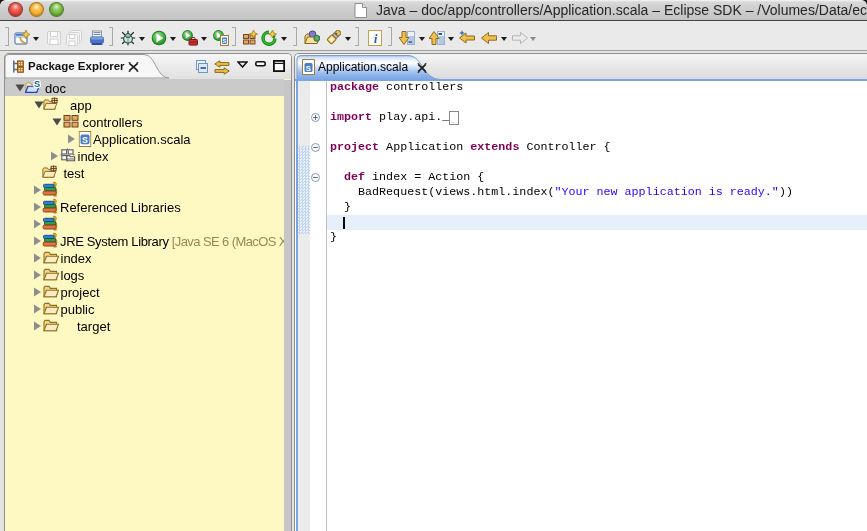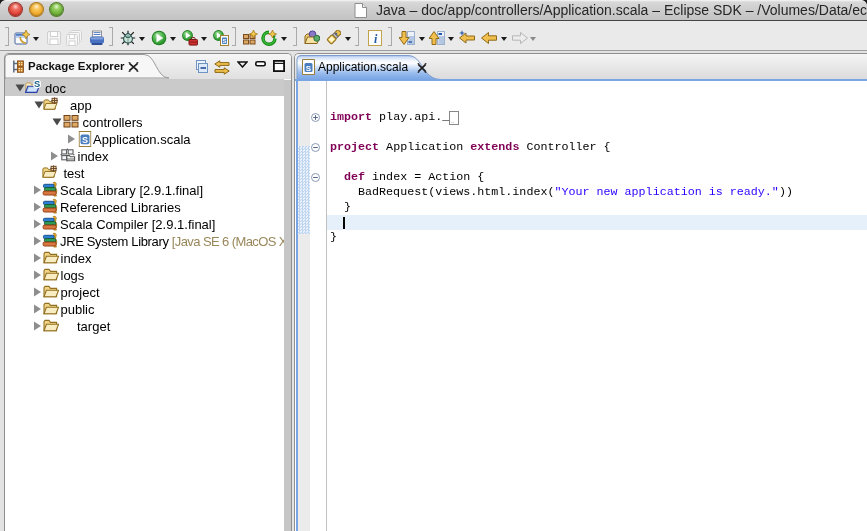--- a/index.html
+++ b/index.html
@@ -9,21 +9,21 @@
   #titlebar{position:absolute;left:0;top:0;width:867px;height:20px;background:linear-gradient(180deg,#f7f7f7 0%,#d8d8d8 10%,#cdcdcd 50%,#c3c3c3 100%);border-bottom:1px solid #454545;border-radius:6px 6px 0 0;}
   .light{position:absolute;top:3px;width:13px;height:13px;border-radius:50%;}
   #titletext{position:absolute;left:376px;top:0;height:20px;line-height:21px;font-size:14px;color:#262626;white-space:nowrap;}
   #toolbar{position:absolute;left:0;top:21px;width:867px;height:29px;background:#eaeaea;border-bottom:1px solid #9e9e9e;}
   .tsep{position:absolute;top:6px;width:1px;height:19px;background:#a9a9a9;}
   .tsep:before{content:"";position:absolute;left:-3px;top:0;width:4px;height:1px;background:#a9a9a9;}
   .tsep:after{content:"";position:absolute;left:-3px;bottom:0;width:4px;height:1px;background:#a9a9a9;}
   .drop{position:absolute;top:16px;width:0;height:0;border-left:3.5px solid transparent;border-right:3.5px solid transparent;border-top:4px solid #1a1a1a;}
   .ticon{position:absolute;top:9px;width:16px;height:16px;}
   
-  #pkgpanel{position:absolute;left:4px;top:53px;width:286px;height:478px;background:#ffffff;border:1px solid #8f8f8f;border-radius:5px 5px 0 0;border-bottom:none;}
+  #pkgpanel{position:absolute;left:4px;top:53px;width:286px;height:478px;background:#fef9c3;border:1px solid #8f8f8f;border-radius:5px 5px 0 0;border-bottom:none;}
   #pkghead{position:absolute;left:0;top:0;width:286px;height:25px;background:linear-gradient(180deg,#f6f6f6,#e0e0e0);border-radius:4px 4px 0 0;}
   #edpanel{position:absolute;left:294px;top:53px;width:573px;height:478px;background:#ffffff;border:1px solid #8f8f8f;border-right:none;border-bottom:none;border-radius:5px 0 0 0;}
   #edtabbar{position:absolute;left:0;top:0;width:573px;height:26px;background:linear-gradient(180deg,#f5f5f5,#dadada);border-radius:4px 0 0 0;}
   .row{position:absolute;left:0;width:279px;height:17px;}
   .rowtext{position:absolute;top:1.5px;font-size:13px;color:#000;white-space:nowrap;}
   .tri{position:absolute;width:10px;height:10px;}
   .ticn{position:absolute;width:16px;height:16px;}
   .code{position:absolute;left:35px;font-family:"Liberation Mono",monospace;font-size:11.7px;line-height:15px;white-space:pre;color:#000;}
   .kw{color:#7f0055;font-weight:bold;}
   .str{color:#2a00ff;}
@@ -354,39 +354,37 @@
           </svg>
           <span class="rowtext" style="left:58.5px">test</span>
         </div>
       <div class="row" style="top:127px">
           <svg class="tri" style="left:27px;top:4px">
             <use href="#i-trir"></use>
           </svg>
           <svg class="ticn" style="left:37px;top:0" width="17" height="16" viewBox="0 0 17 16">
             <use href="#i-lib"></use>
           </svg>
-          <span class="rowtext" style="left:55px">Scala Library [2.9.1.final]</span>
         </div>
       <div class="row" style="top:144px">
           <svg class="tri" style="left:27px;top:4px">
             <use href="#i-trir"></use>
           </svg>
           <svg class="ticn" style="left:37px;top:0" width="17" height="16" viewBox="0 0 17 16">
             <use href="#i-lib"></use>
           </svg>
           <span class="rowtext" style="left:55px">Referenced Libraries</span>
         </div>
       <div class="row" style="top:161px">
           <svg class="tri" style="left:27px;top:4px">
             <use href="#i-trir"></use>
           </svg>
           <svg class="ticn" style="left:37px;top:0" width="17" height="16" viewBox="0 0 17 16">
             <use href="#i-lib"></use>
           </svg>
-          <span class="rowtext" style="left:55px">Scala Compiler [2.9.1.final]</span>
         </div>
       <div class="row" style="top:178px;overflow:hidden">
           <svg class="tri" style="left:27px;top:4px">
             <use href="#i-trir"></use>
           </svg>
           <svg class="ticn" style="left:37px;top:0" width="17" height="16" viewBox="0 0 17 16">
             <use href="#i-lib"></use>
           </svg>
           <span class="rowtext" style="left:55px;letter-spacing:-0.35px">JRE System Library <span style="color:#99875a;letter-spacing:-0.6px">[Java SE 6 (MacOS X Def.</span></span>
         </div>
@@ -483,20 +481,21 @@
         <circle cx="4.5" cy="4.5" r="4" fill="#fff" stroke="#899ab5"></circle>
         <line x1="2.2" y1="4.5" x2="6.8" y2="4.5" stroke="#55688c" stroke-width="1"></line>
       </svg>
     <svg class="abs" style="left:16px;top:119px" width="9" height="9" viewBox="0 0 9 9">
         <circle cx="4.5" cy="4.5" r="4" fill="#fff" stroke="#899ab5"></circle>
         <line x1="2.2" y1="4.5" x2="6.8" y2="4.5" stroke="#55688c" stroke-width="1"></line>
       </svg>
     <div class="abs" style="left:154px;top:56.5px;width:8px;height:12px;border:1px solid #888;">
         <span style="position:absolute;left:1px;bottom:1px;font-size:6px;color:#555;line-height:3px;">..</span>
       </div>
+    <div class="code" style="top:26px"><span class="kw">package</span> controllers</div>
     <div class="code" style="top:56px"><span class="kw">import</span> play.api._</div>
     <div class="code" style="top:86px"><span class="kw">project</span> Application <span class="kw">extends</span> Controller {</div>
     <div class="code" style="top:116px">  <span class="kw">def</span> index = Action {</div>
     <div class="code" style="top:131px">    BadRequest(views.html.index(<span class="str">"Your new application is ready."</span>))</div>
     <div class="code" style="top:146px">  }</div>
     <div class="code" style="top:176px">}</div>
   </div>
 </div>
 
 </body></html>

